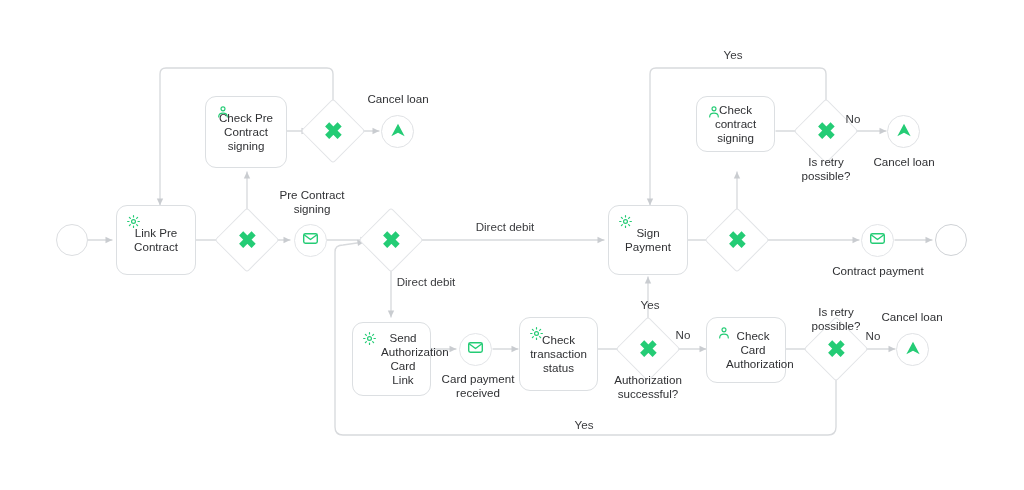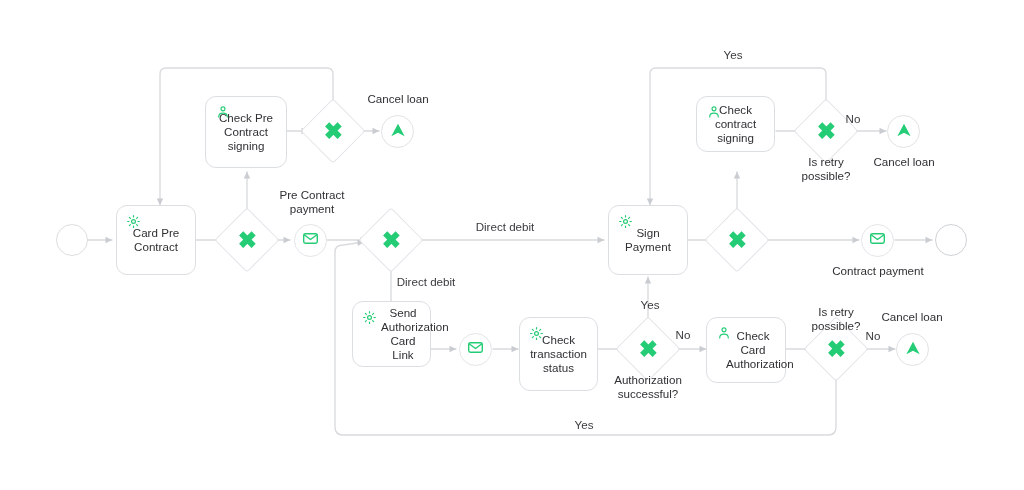--- a/index.html
+++ b/index.html
@@ -152,38 +152,38 @@
   </div>
 
   <div class="node task" style="left:116px; top:205px; width:80px; height:70px;">
     <span class="taskicon">
       <svg viewBox="0 0 24 24" width="15" height="15" fill="none" stroke="#24cc75" stroke-width="1.9" stroke-linecap="round" stroke-linejoin="round">
         <circle cx="12" cy="12" r="3.1"></circle>
         <path d="M12 2.6 v2.2 M12 19.2 v2.2 M2.6 12 h2.2 M19.2 12 h2.2
                  M5.4 5.4 l1.6 1.6 M17 17 l1.6 1.6 M18.6 5.4 l-1.6 1.6 M7 17 l-1.6 1.6"></path>
       </svg>
     </span>
-    <span class="tasklabel">Card Pre
+    <span class="tasklabel">Link Pre
 Contract</span>
   </div>
 
   <div class="node gateway" style="left:224px; top:217px;">
     <span class="gx">✖</span>
   </div>
 
   <div class="node evt evt-msg" style="left:294px; top:224px;">
     <span>
       <svg viewBox="0 0 24 24" width="17" height="17" fill="none" stroke="#24cc75" stroke-width="2" stroke-linecap="round" stroke-linejoin="round">
         <rect x="2.4" y="5.2" width="19.2" height="13.6" rx="2.4"></rect>
         <path d="M3.4 7 L12 13.4 L20.6 7"></path>
       </svg>
     </span>
   </div>
   <div class="label" style="left:262px; top:188px; width:100px;">Pre Contract
-payment</div>
+signing</div>
 
   <div class="node task" style="left:205px; top:96px; width:82px; height:72px;">
     <span class="taskicon">
       <svg viewBox="0 0 24 24" width="14" height="14" fill="none" stroke="#24cc75" stroke-width="2" stroke-linecap="round" stroke-linejoin="round">
         <circle cx="12" cy="6.6" r="3.4"></circle>
         <path d="M4.6 20.4 c0-4.2 3.3-6.6 7.4-6.6 s7.4 2.4 7.4 6.6"></path>
       </svg>
     </span>
     <span class="tasklabel">Check
 Pre Contract
@@ -200,41 +200,43 @@
         <path d="M12 4.4 L20 19.6 L12 15.2 L4 19.6 Z" fill="#24cc75"></path>
       </svg>
     </span>
   </div>
   <div class="label" style="left:352px; top:92px; width:92px;">Cancel loan</div>
 
   <div class="node gateway" style="left:368px; top:217px;">
     <span class="gx">✖</span>
   </div>
 
-  <div class="node task" style="left:352px; top:301px; width:79px; height:66px;padding-left:28px;">
+  <div class="node task" style="left:352px; top:322px; width:79px; height:74px;padding-left:28px;">
     <span class="taskicon">
       <svg viewBox="0 0 24 24" width="15" height="15" fill="none" stroke="#24cc75" stroke-width="1.9" stroke-linecap="round" stroke-linejoin="round">
         <circle cx="12" cy="12" r="3.1"></circle>
         <path d="M12 2.6 v2.2 M12 19.2 v2.2 M2.6 12 h2.2 M19.2 12 h2.2
                  M5.4 5.4 l1.6 1.6 M17 17 l1.6 1.6 M18.6 5.4 l-1.6 1.6 M7 17 l-1.6 1.6"></path>
       </svg>
     </span>
     <span class="tasklabel">Send
 Authorization
 Card Link</span>
   </div>
 
   <div class="node evt evt-msg" style="left:459px; top:333px;">
     <span>
       <svg viewBox="0 0 24 24" width="17" height="17" fill="none" stroke="#24cc75" stroke-width="2" stroke-linecap="round" stroke-linejoin="round">
         <rect x="2.4" y="5.2" width="19.2" height="13.6" rx="2.4"></rect>
         <path d="M3.4 7 L12 13.4 L20.6 7"></path>
       </svg>
     </span>
   </div>
+  <div class="label" style="left:428px; top:372px; width:100px;">Card payment
+received</div>
 
   <div class="node task" style="left:519px; top:317px; width:79px; height:74px;">
     <span class="taskicon">
       <svg viewBox="0 0 24 24" width="15" height="15" fill="none" stroke="#24cc75" stroke-width="1.9" stroke-linecap="round" stroke-linejoin="round">
         <circle cx="12" cy="12" r="3.1"></circle>
         <path d="M12 2.6 v2.2 M12 19.2 v2.2 M2.6 12 h2.2 M19.2 12 h2.2
                  M5.4 5.4 l1.6 1.6 M17 17 l1.6 1.6 M18.6 5.4 l-1.6 1.6 M7 17 l-1.6 1.6"></path>
       </svg>
     </span>
     <span class="tasklabel">Check

